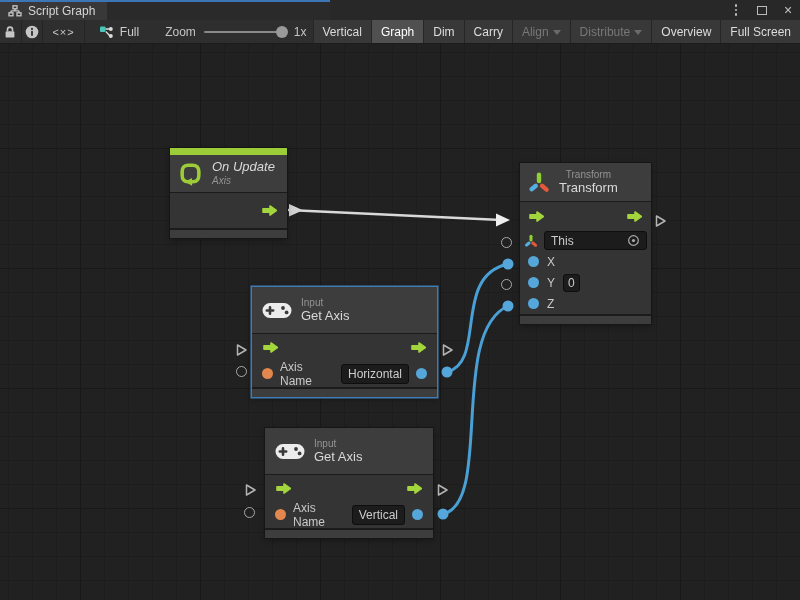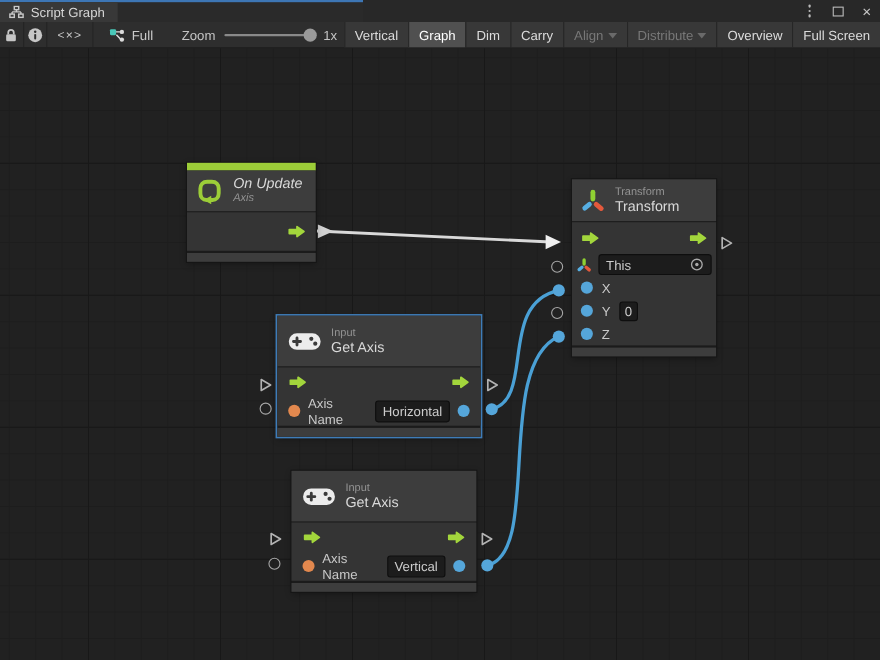--- a/index.html
+++ b/index.html
@@ -205,21 +205,21 @@
       <div class="node-body">
         <div class="row" style="height:35px; padding:0 9px; justify-content:flex-end;">
           <svg width="17" height="13" viewBox="0 0 17 13">
             <path d="M2 4.7 h7 V2 L15.3 6.5 9 11 V8.3 H2 z" fill="#a3d63c" stroke="#a3d63c" stroke-width="1.6" stroke-linejoin="round"></path>
           </svg>
         </div>
       </div>
       <div class="node-footer"></div>
     </div>
 
-    <div class="node" style="left:520px; top:119px; width:131px;">
+    <div class="node" style="left:520px; top:119px; width:131px;text-align:center;">
       <div class="node-header" style="padding:6px 8px;">
         <svg width="22" height="23" viewBox="0 0 22 23">
           <g fill="none" stroke-linecap="round" stroke-width="4.4">
             <path d="M11 10 V3.8" stroke="#8fd032"></path>
             <path d="M7.8 14.8 L3.6 18.2" stroke="#56aee2"></path>
             <path d="M14 14.8 L18.6 18.6" stroke="#e4593c"></path>
           </g>
         </svg>
         <div class="node-titles">
           <span class="nt-sub">Transform</span>

